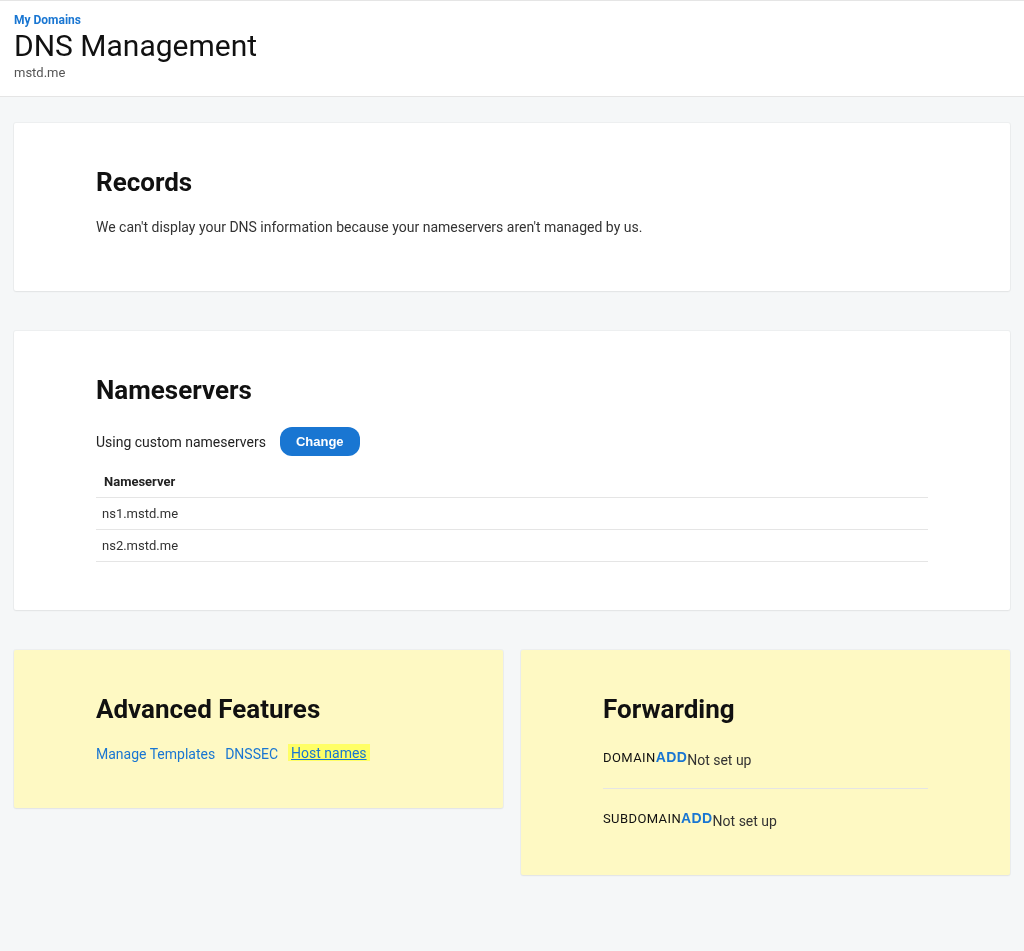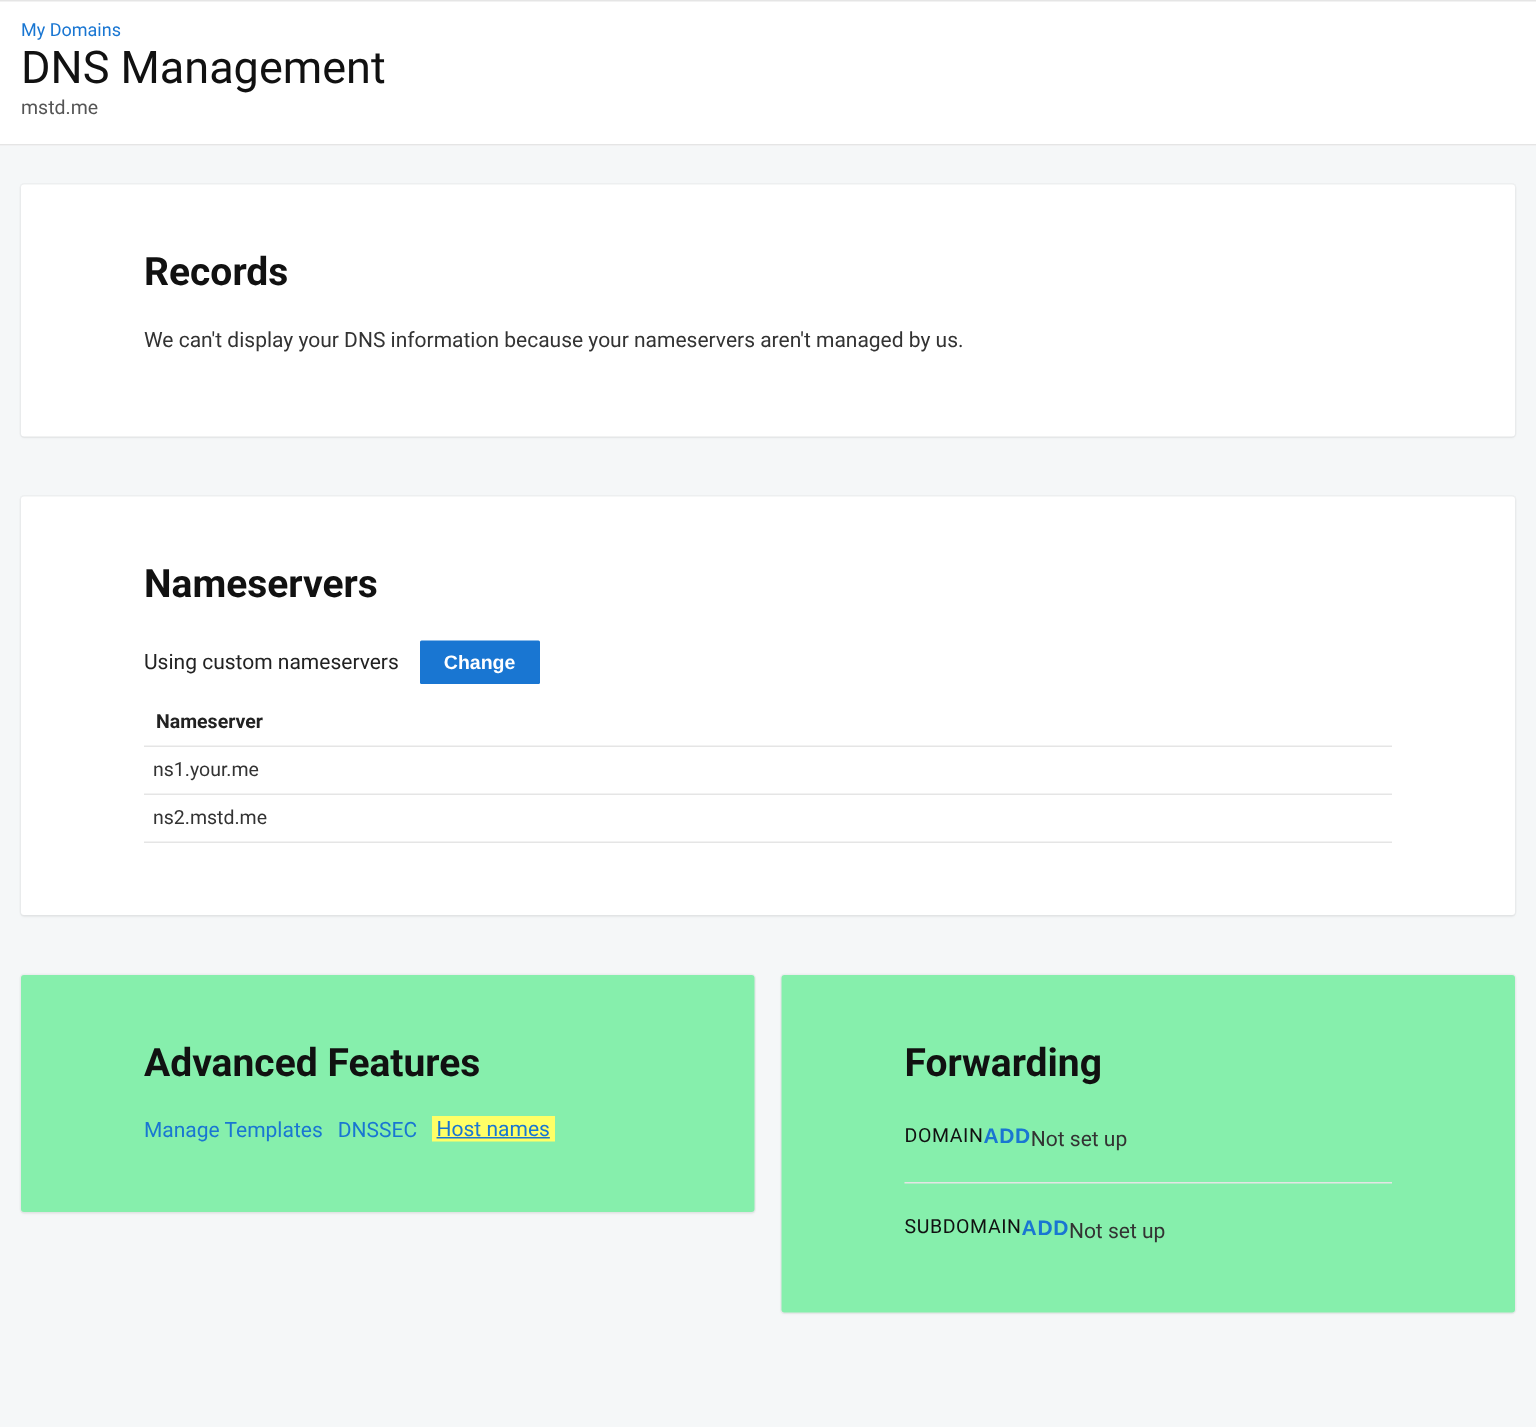--- a/index.html
+++ b/index.html
@@ -19,20 +19,21 @@
       border-top: 1px solid #e5e5e5;
       border-bottom: 1px solid #e5e5e5;
     }
     .breadcrumb {
       color: #1976d2;
       font-size: 12px;
       text-decoration: none;
       display: inline-block;
       margin-bottom: 0;
       cursor: pointer;
+      font-weight: bold;
     }
     .page-title {
       font-size: 30px;
       font-weight: 400;
       margin-bottom: 2px;
     }
     .domain-sub {
       font-size: 13px;
       color: #555;
     }
@@ -67,21 +68,21 @@
       margin-bottom: 10px;
     }
     .ns-status {
       font-size: 14px;
       color: #222;
     }
     .btn-change {
       background: #1976d2;
       color: #fff;
       border: none;
-      border-radius: 1px;
+      border-radius: 12px;
       font-size: 13px;
       font-weight: 600;
       padding: 7px 16px;
       cursor: pointer;
     }
     .ns-table {
       width: 100%;
       border-collapse: collapse;
     }
     .ns-table th {
@@ -97,21 +98,21 @@
       padding: 8px 6px;
       border-bottom: 1px solid #e5e5e5;
       color: #333;
     }
     .two-col {
       display: flex;
       gap: 18px;
       align-items: flex-start;
     }
     .card-half {
-      background: #86efac;
+      background: #fef9c3;
       border-radius: 2px;
       box-shadow: 0 0 0 1px rgba(0,0,0,0.03), 0 1px 2px rgba(0,0,0,0.05);
       flex: 1;
     }
     .card-half-inner {
       padding: 44px 82px 46px 82px;
     }
     .adv-links {
       display: flex;
       flex-direction: row;
@@ -195,21 +196,21 @@
         <button class="btn-change">Change</button>
       </div>
       <table class="ns-table">
         <thead>
           <tr>
             <th>Nameserver</th>
           </tr>
         </thead>
         <tbody>
           <tr>
-            <td>ns1.your.me</td>
+            <td>ns1.mstd.me</td>
           </tr>
           <tr>
             <td>ns2.mstd.me</td>
           </tr>
         </tbody>
       </table>
     </div>
   </div>
 
   <div class="two-col">

